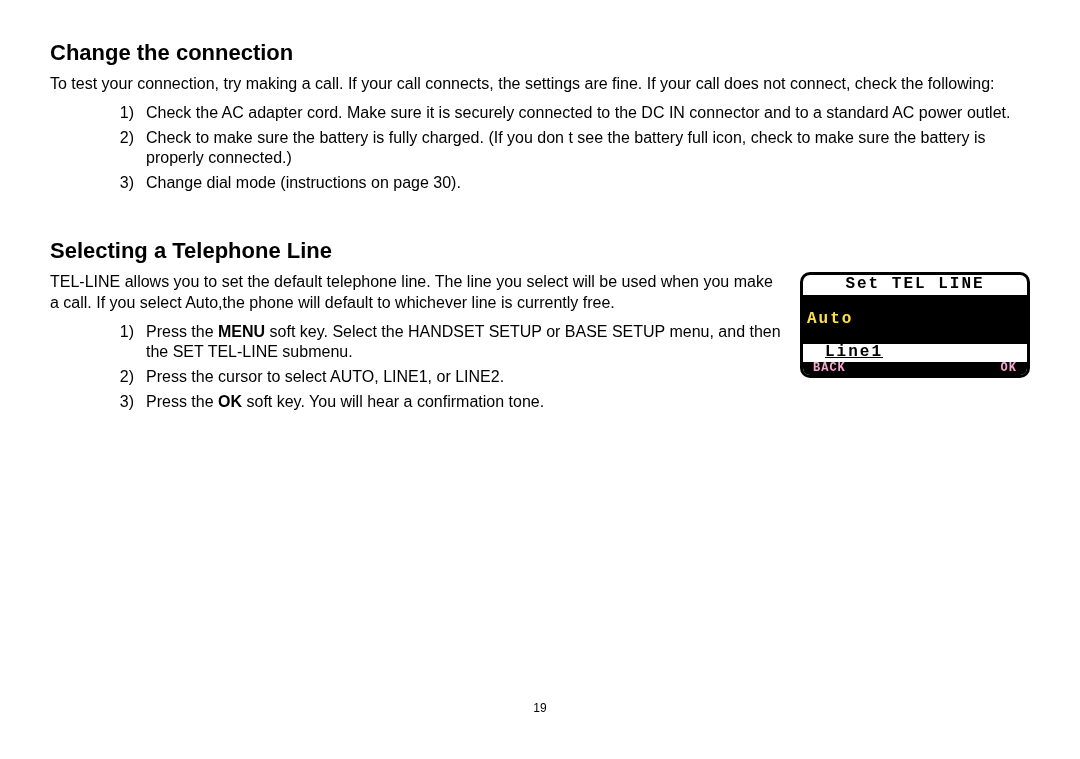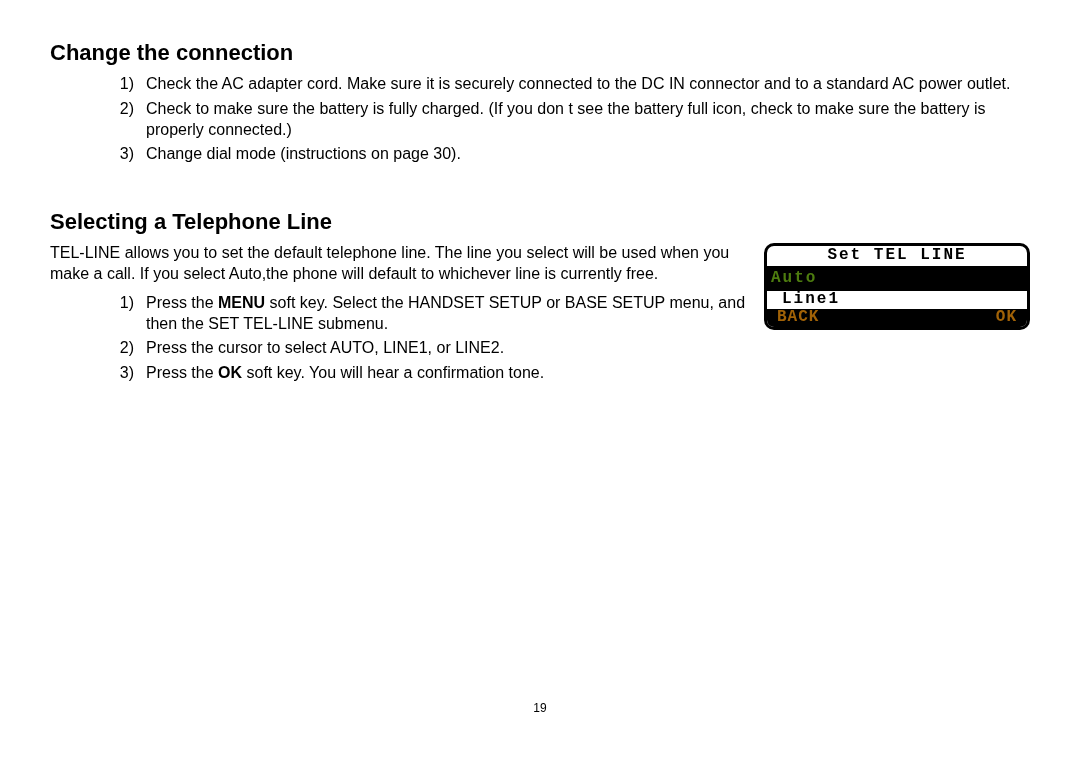--- a/index.html
+++ b/index.html
@@ -49,71 +49,73 @@
       position: relative;
     }
     .section2-body {
       display: flex;
       gap: 17px;
     }
     .section2-text {
       flex: 1;
     }
     .lcd-screen {
-      width: 266px;
+      width: 230px;
       border: 3px solid #000;
       border-radius: 10px;
       font-family: 'Courier New', monospace;
       font-weight: bold;
       font-size: 16px;
       line-height: 1.1;
       overflow: hidden;
       align-self: flex-start;
       background: #fff;
     }
     .lcd-title {
       text-align: center;
       padding: 1px 4px;
       letter-spacing: 2px;
     }
     .lcd-selected {
       background: #000;
-      color: #4d7c0f;
-      padding: 4px 4px;
+      color: #fde047;
+      padding: 16px 4px;
       letter-spacing: 2px;
     }
     .lcd-option {
-      padding: 0px 15px;
+      padding: 0px 22px;
       letter-spacing: 2px;
+      text-decoration: underline;
     }
     .lcd-softkeys {
       background: #000;
-      color: #a16207;
+      color: #f9a8d4;
       display: flex;
       justify-content: space-between;
       padding: 0px 10px;
-      font-size: 16px;
+      font-size: 12px;
       letter-spacing: 1px;
     }
     .page-number {
       position: absolute;
       bottom: 44px;
       left: 50%;
       transform: translateX(-50%);
       font-size: 12px;
     }
     .bold {
       font-weight: bold;
     }
   </style>
 </head>
 <body>
 
 <div>
   <h2 class="section-heading">Change the connection</h2>
+  <p class="section-intro">To test your connection, try making a call. If your call connects, the settings are fine. If your call does not connect, check the following:</p>
   <ol class="numbered-list">
     <li>
       <span class="list-num">1)</span>
       <span class="list-text">Check the AC adapter cord. Make sure it is securely connected to the DC IN connector and to a standard AC power outlet.</span>
     </li>
     <li>
       <span class="list-num">2)</span>
       <span class="list-text">Check to make sure the battery is fully charged. (If you don t see the  battery full  icon, check to make sure the battery is properly connected.)</span>
     </li>
     <li>

